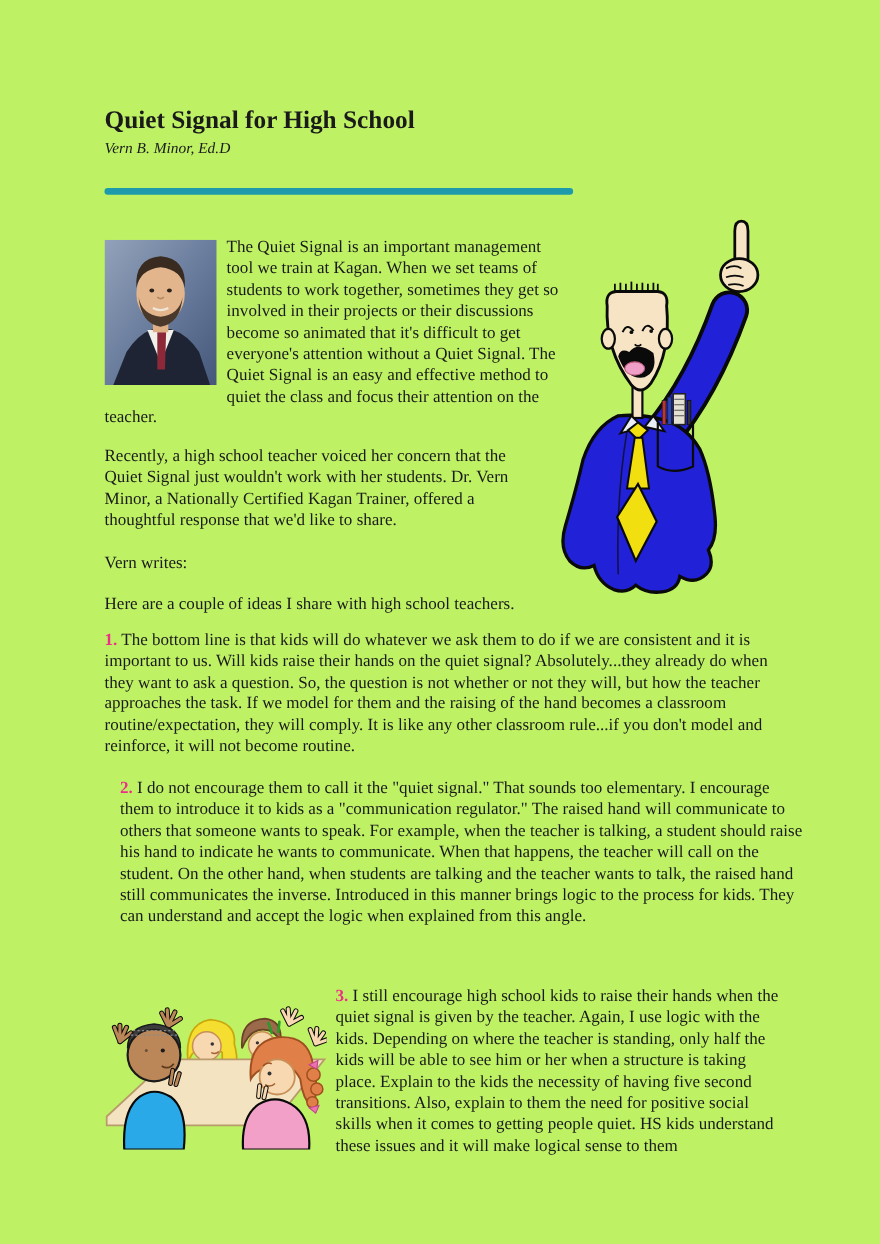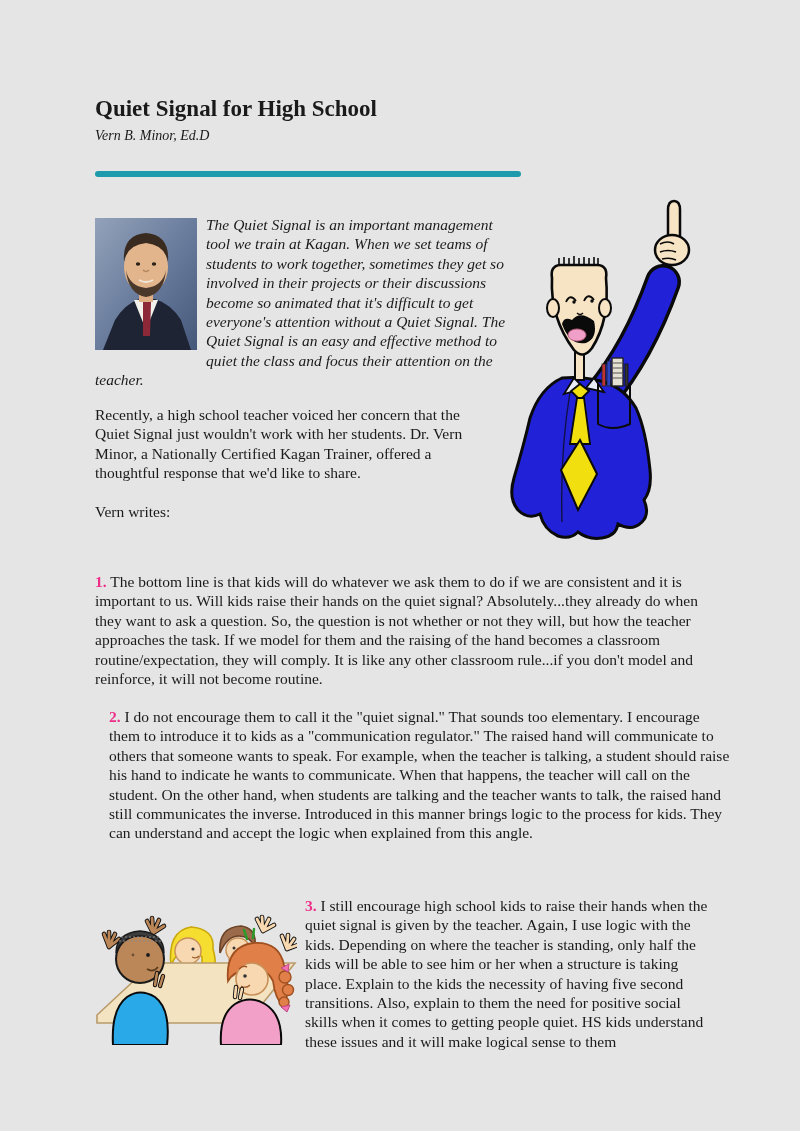--- a/index.html
+++ b/index.html
@@ -1,24 +1,24 @@
 <!DOCTYPE html>
 <html style="--divider-teal: #1d9aab; --number-pink: #ed2d88; --cartoon-blue: #2121d8; --tie-yellow: #f2df10; --kid-shirt-blue: #2aa9e8; --kid-shirt-pink: #f2a0c8; --table-tan: #f3e3c0;"><head>
 <meta charset="utf-8">
 <style>
   html,body{margin:0;padding:0;background:#ffffff;}
-  .page{position:relative;width:800px;height:1131px;background:#e5e5e5;
+  .page{position:relative;width:800px;height:1131px;background:#bef264;
         font-family:"Liberation Serif",serif;color:#1a1a1a;overflow:hidden;}
   .abs{position:absolute;}
   .title{left:95px;top:96px;margin:0;font-size:23px;font-weight:bold;line-height:26px;}
   .author{left:95px;top:125px;font-style:italic;font-size:14px;line-height:21px;}
   .rule{left:95px;top:171px;width:426px;height:6px;border-radius:3px;
         background:var(--divider-teal,#1d9aab);}
   p.body, .body{margin:0;font-size:15.5px;line-height:19.4px;}
-  .intro{left:95px;top:215px;width:414px;font-style:italic;}
+  .intro{left:95px;top:215px;width:414px;}
   .photo{float:left;width:102px;height:132px;margin:3px 9px 2px 0;}
   .photo svg{display:block;width:100%;height:100%;}
   .man-cartoon{left:500px;top:192px;width:215px;height:350px;}
   .man-cartoon svg{display:block;width:100%;height:100%;}
   .concern{left:95px;top:405px;width:402px;}
   .vern{left:95px;top:502px;width:402px;}
   .ideas{left:95px;top:540px;width:500px;}
   .p1{left:95px;top:572px;width:622px;}
   .p2{left:109px;top:707px;width:622px;}
   .p3{left:95px;top:876px;width:622px;margin-top:20px;}
@@ -110,20 +110,21 @@
       <circle cx="74" cy="110" r="1.7" fill="#0a0a0a"></circle>
       <circle cx="92" cy="109" r="1.7" fill="#0a0a0a"></circle>
       <path d="M77,121 q3,3 6,0" stroke="#0a0a0a" stroke-width="1.5" fill="none"></path>
       <path d="M62,132 Q64,124 72,128 Q80,118 94,129 Q98,146 86,151 Q70,154 62,132 Z" fill="#0a0a0a"></path>
       <ellipse cx="77" cy="143" rx="9" ry="6" fill="#f0a0c8" stroke="#c06080" stroke-width="1"></ellipse>
     </svg>
   </div>
 
   <p class="abs concern body">Recently, a high school teacher voiced her concern that the Quiet Signal just wouldn't work with her students. Dr. Vern Minor, a Nationally Certified Kagan Trainer, offered a thoughtful response that we'd like to share.</p>
   <p class="abs vern body">Vern writes:</p>
+  <p class="abs ideas body">Here are a couple of ideas I share with high school teachers.</p>
 
   <p class="abs p1 body"><span class="num">1.</span> <span>The bottom line is that kids will do whatever we ask them to do if we are consistent and it is important to us. Will kids raise their hands on the quiet signal? Absolutely...they already do when they want to ask a question. So, the question is not whether or not they will, but how the teacher approaches the task. If we model for them and the raising of the hand becomes a classroom routine/expectation, they will comply. It is like any other classroom rule...if you don't model and reinforce, it will not become routine.</span></p>
 
   <p class="abs p2 body"><span class="num">2.</span> <span>I do not encourage them to call it the "quiet signal." That sounds too elementary. I encourage them to introduce it to kids as a "communication regulator." The raised hand will communicate to others that someone wants to speak. For example, when the teacher is talking, a student should raise his hand to indicate he wants to communicate. When that happens, the teacher will call on the student. On the other hand, when students are talking and the teacher wants to talk, the raised hand still communicates the inverse. Introduced in this manner brings logic to the process for kids. They can understand and accept the logic when explained from this angle.</span></p>
 
   <div class="abs p3 body">
     <span class="kids">
       <svg viewBox="0 0 202 140" xmlns="http://www.w3.org/2000/svg">
 
         <path d="M76,62 Q72,26 96,22 Q120,24 118,44 Q124,64 114,82 Q106,70 107,52 Q96,40 86,48 Q78,52 76,62 Z" fill="#f6de30" stroke="#c9a80c" stroke-width="1.6"></path>

